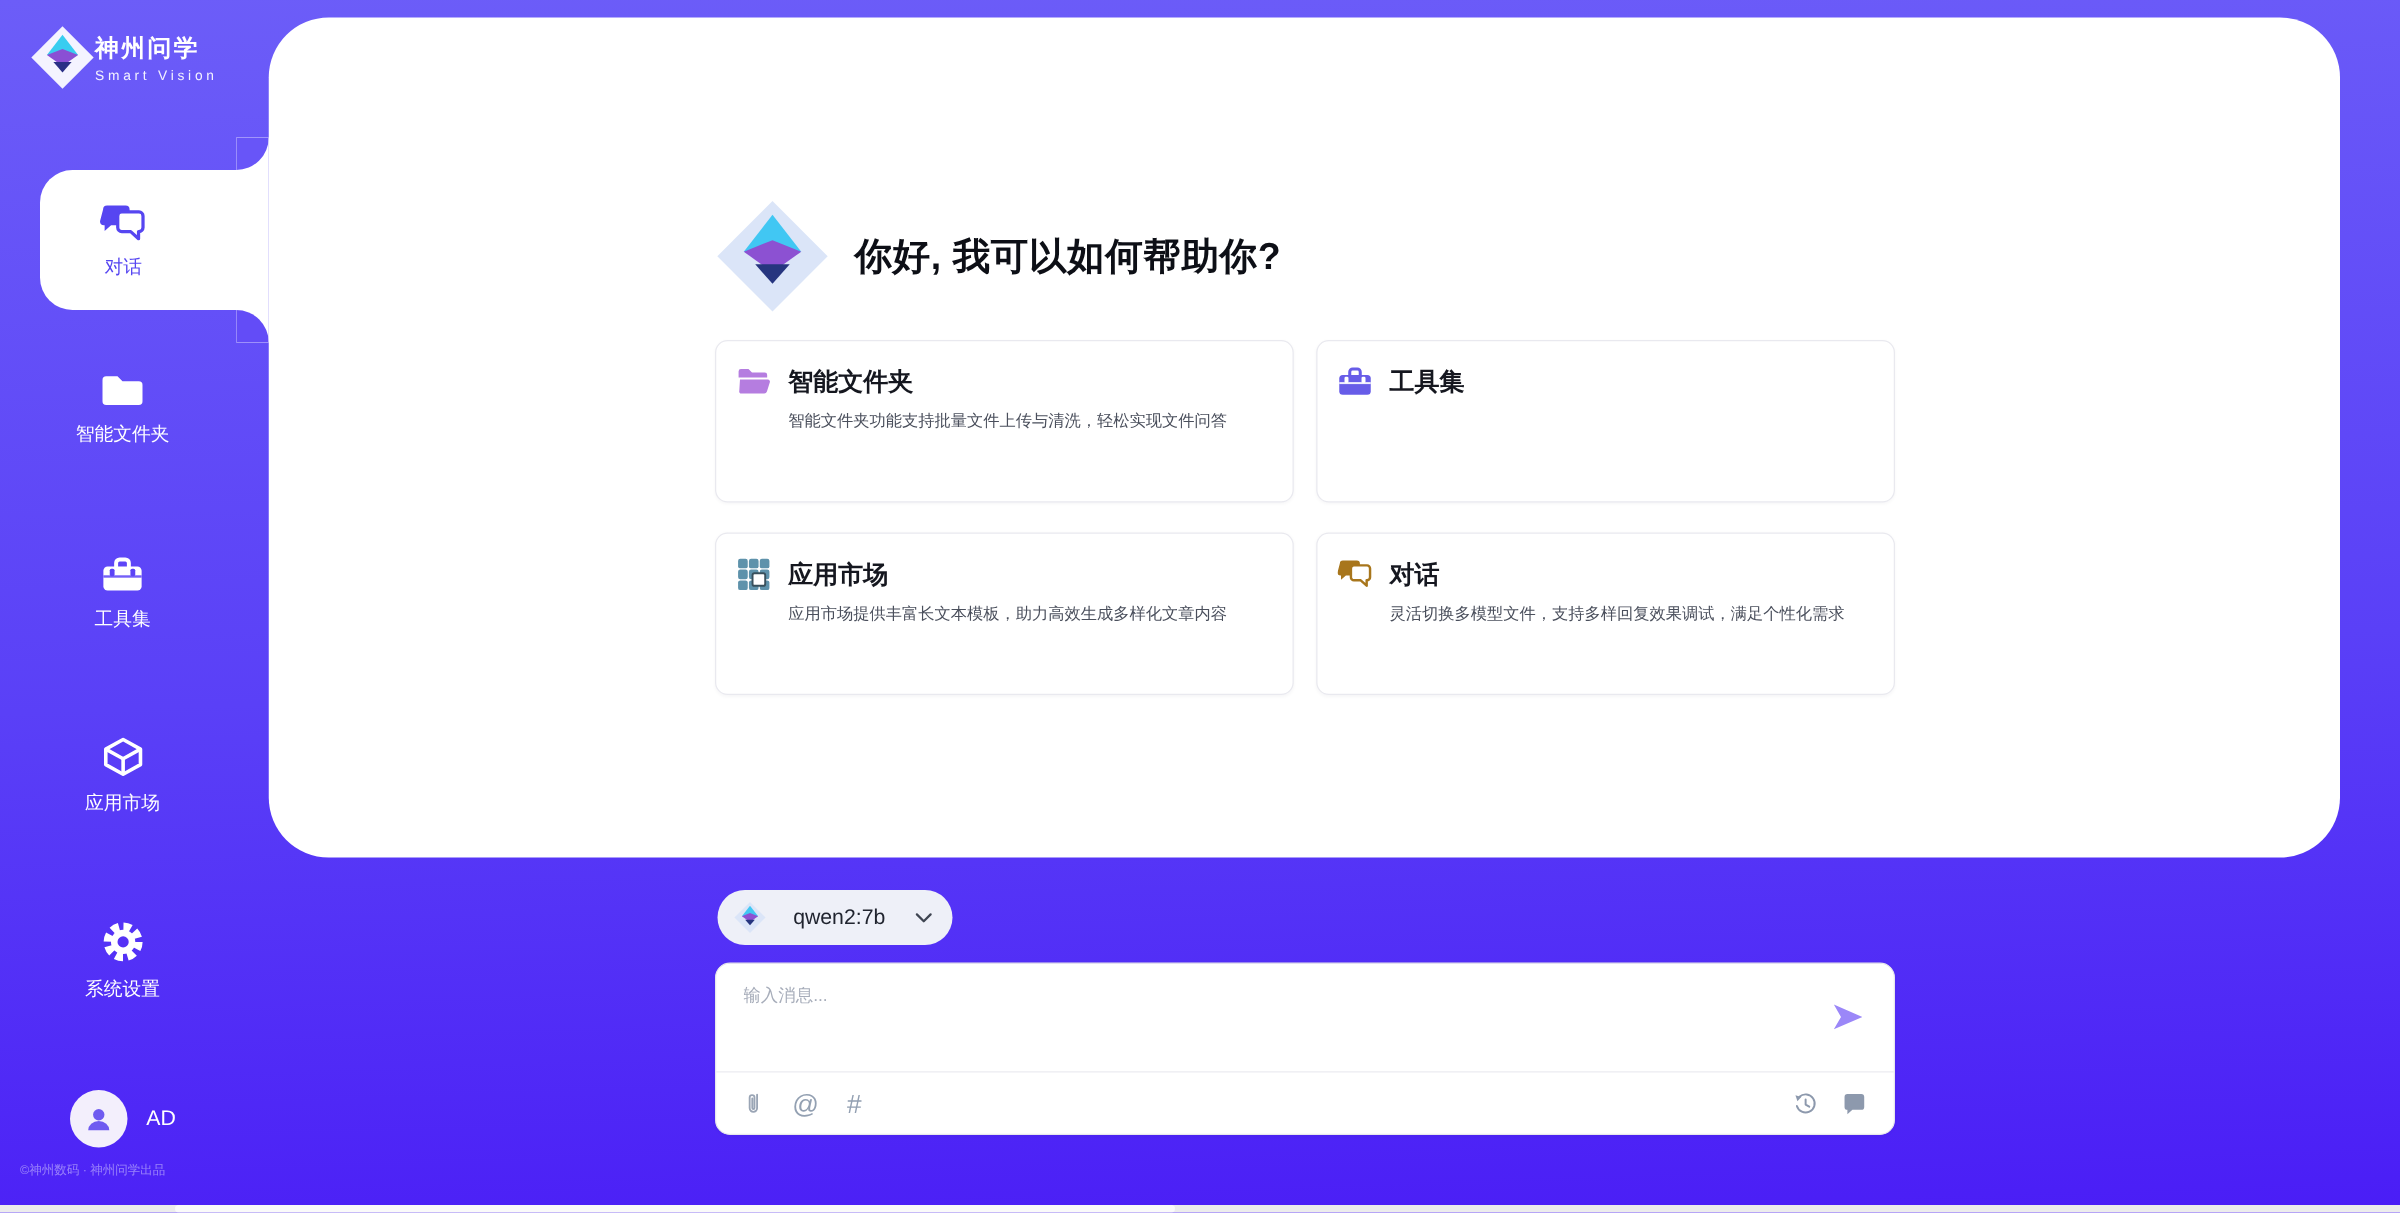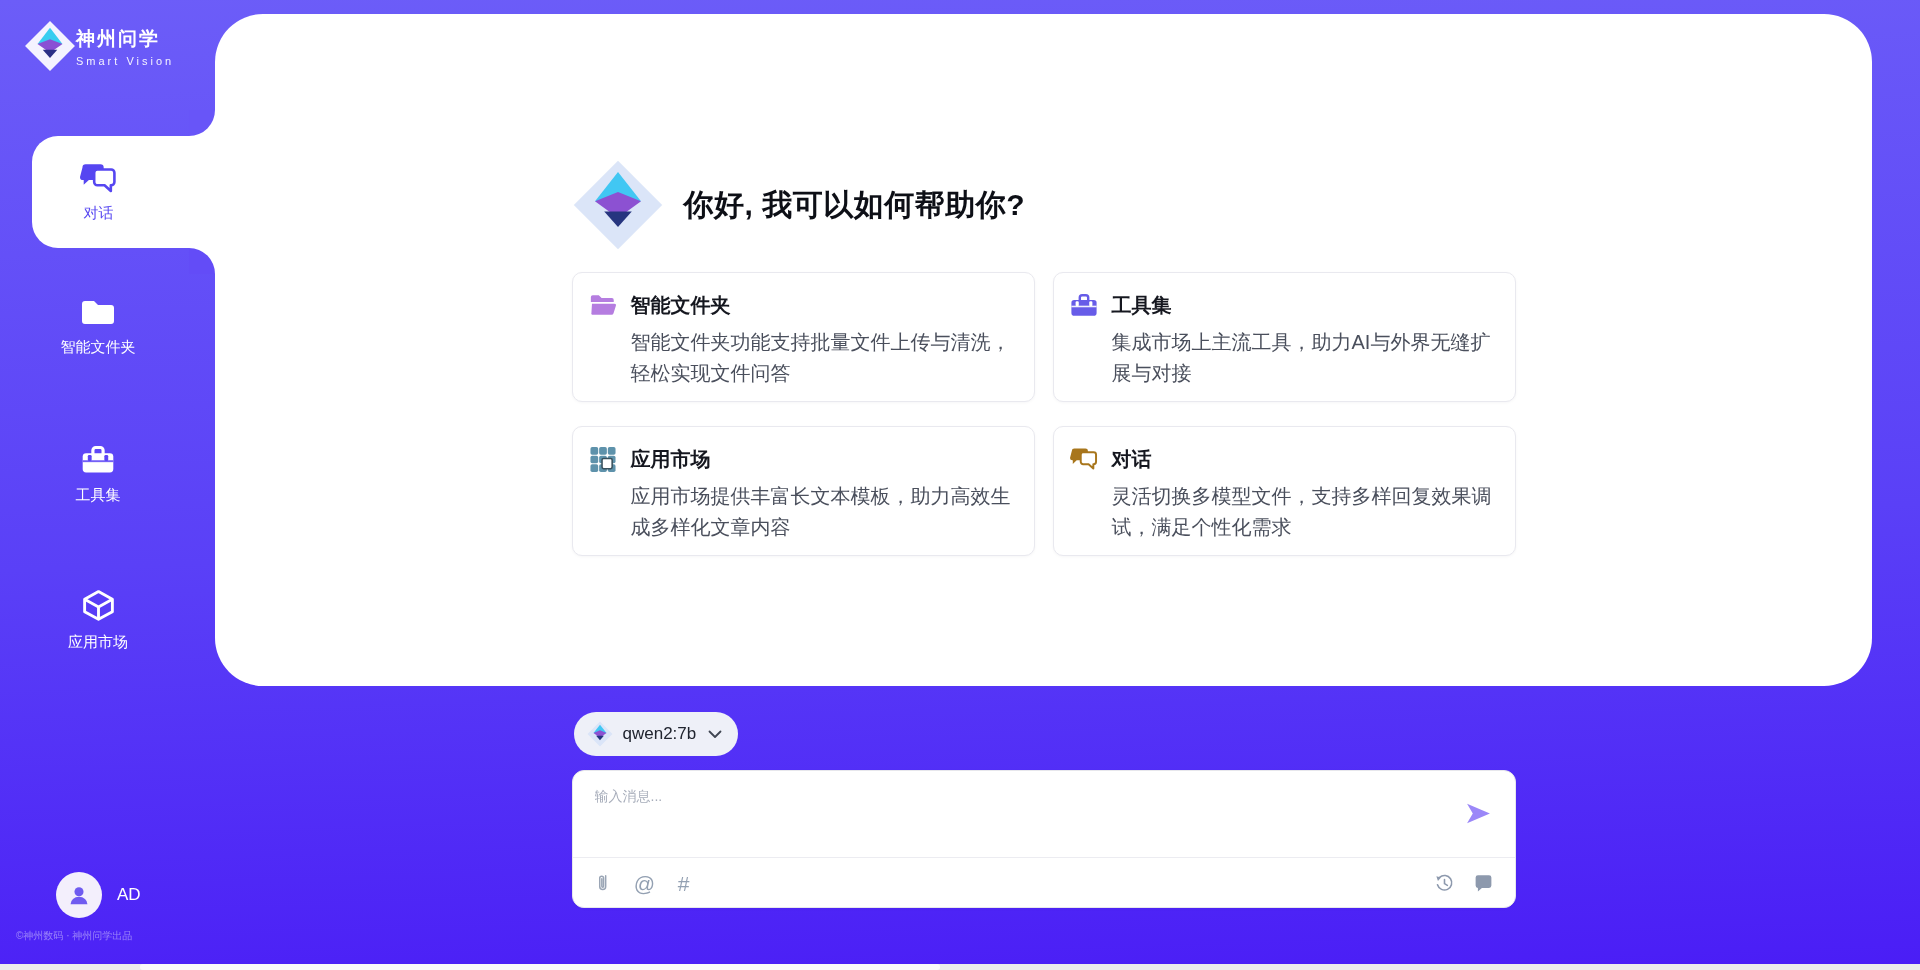--- a/index.html
+++ b/index.html
@@ -46,23 +46,23 @@
   .greeting-row { display:flex; align-items:center; gap:20px; padding-top:146px; height:236px; }
   .greeting-row svg.big-logo { width:92px; height:92px; }
   .greeting { font-size:30px; font-weight:800; color:#0d0f16; letter-spacing:.5px; }
 
   .cards { margin-top:22px; display:grid; grid-template-columns:463px 463px; gap:24px 18px; }
   .card { height:130px; background:#fff; border:1px solid #e9e9ef; border-radius:10px;
           box-shadow:0 1px 3px rgba(25,25,60,.04); padding:19px 22px 0 16px; cursor:pointer; }
   .card-head { display:flex; align-items:center; gap:14px; }
   .card-head svg { width:28px; height:27px; flex:none; }
   .card-title { font-size:20px; font-weight:700; color:#15171f; }
-  .card-desc { margin:8px 0 0 42px; font-size:20px; color:#4a4f5c; line-height:1.55; }
-
-  .model-pill { display:inline-flex; align-items:center; gap:10px; height:44px;
+  .card-desc { margin:8px 0 0 42px; font-size:13px; color:#4a4f5c; line-height:1.55; }
+
+  .model-pill { display:inline-flex; align-items:center; gap:22px; height:44px;
                 margin-top:156px; margin-left:2px; padding:0 16px 0 13px;
                 background:#eef0f8; border-radius:22px; cursor:pointer; }
   .model-pill svg.mini-logo { width:26px; height:26px; }
   .model-label { font-size:17px; color:#20242f; }
   .model-pill svg.chev { width:14px; height:9px; margin-left:2px; }
 
   .composer { margin-top:14px; width:944px; height:138px; background:#fff;
               border:1px solid #e7e7ec; border-radius:12px; position:relative;
               box-shadow:0 1px 3px rgba(25,25,60,.03); }
   .composer textarea { position:absolute; left:22px; top:17px; width:840px; height:58px;
@@ -131,20 +131,28 @@
 
   <div class="nav-item" style="top:589px">
     <svg viewBox="0 0 36 33" width="37" height="34">
       <polygon points="18,2.5 31.5,10 31.5,22 18,29.5 4.5,22 4.5,10" fill="none" stroke="#ffffff" stroke-width="2.8" stroke-linejoin="round"></polygon>
       <polyline points="4.5,10 18,17.5 31.5,10" fill="none" stroke="#ffffff" stroke-width="2.8" stroke-linejoin="round"></polyline>
       <line x1="18" y1="17.5" x2="18" y2="29.5" stroke="#ffffff" stroke-width="2.8"></line>
     </svg>
     <span class="lbl">应用市场</span>
   </div>
 
+  <div class="nav-item" style="top:735px">
+    <svg viewBox="0 0 38 38" width="37" height="37">
+      <circle cx="19" cy="19" r="12.5" fill="none" stroke="#ffffff" stroke-width="7" stroke-dasharray="6.1 3.7"></circle>
+      <circle cx="19" cy="19" r="10" fill="#ffffff"></circle>
+      <circle cx="19" cy="19" r="4.6" fill="#5531f5"></circle>
+    </svg>
+    <span class="lbl">系统设置</span>
+  </div>
 
   <div class="user-row">
     <div class="avatar">
       <svg viewBox="0 0 24 24">
         <circle cx="12" cy="9" r="4.2" fill="#6f5bf0"></circle>
         <path d="M4.2 20.5 a7.8 6.8 0 0 1 15.6 0 z" fill="#6f5bf0"></path>
       </svg>
     </div>
     <span class="user-name">AD</span>
   </div>
@@ -182,21 +190,20 @@
         <div class="card-head">
           <svg viewBox="0 0 30 28">
             <path d="M10.5 9 V5.5 A2.5 2.5 0 0 1 13 3 h4 a2.5 2.5 0 0 1 2.5 2.5 V9" fill="none" stroke="#675ce8" stroke-width="2.6"></path>
             <rect x="1.5" y="8" width="27" height="17" rx="3" fill="#675ce8"></rect>
             <rect x="6" y="9.5" width="3.4" height="5.4" rx="1.2" fill="#ffffff"></rect>
             <rect x="20.6" y="9.5" width="3.4" height="5.4" rx="1.2" fill="#ffffff"></rect>
             <rect x="1.5" y="14.2" width="27" height="1.7" fill="#ffffff" opacity=".9"></rect>
           </svg>
           <span class="card-title">工具集</span>
         </div>
-        <p class="card-desc">集成市场上主流工具，助力AI与外界无缝扩展与对接</p>
       </div>
 
       <div class="card">
         <div class="card-head">
           <svg viewBox="0 0 28 28">
             <g fill="#5e92ab">
               <rect x="1" y="1" width="8" height="8" rx="1.8"></rect>
                 <rect x="10" y="1" width="8" height="8" rx="1.8"></rect>
                 <rect x="19" y="1" width="8" height="8" rx="1.8"></rect>
               <rect x="1" y="10" width="8" height="8" rx="1.8"></rect>

